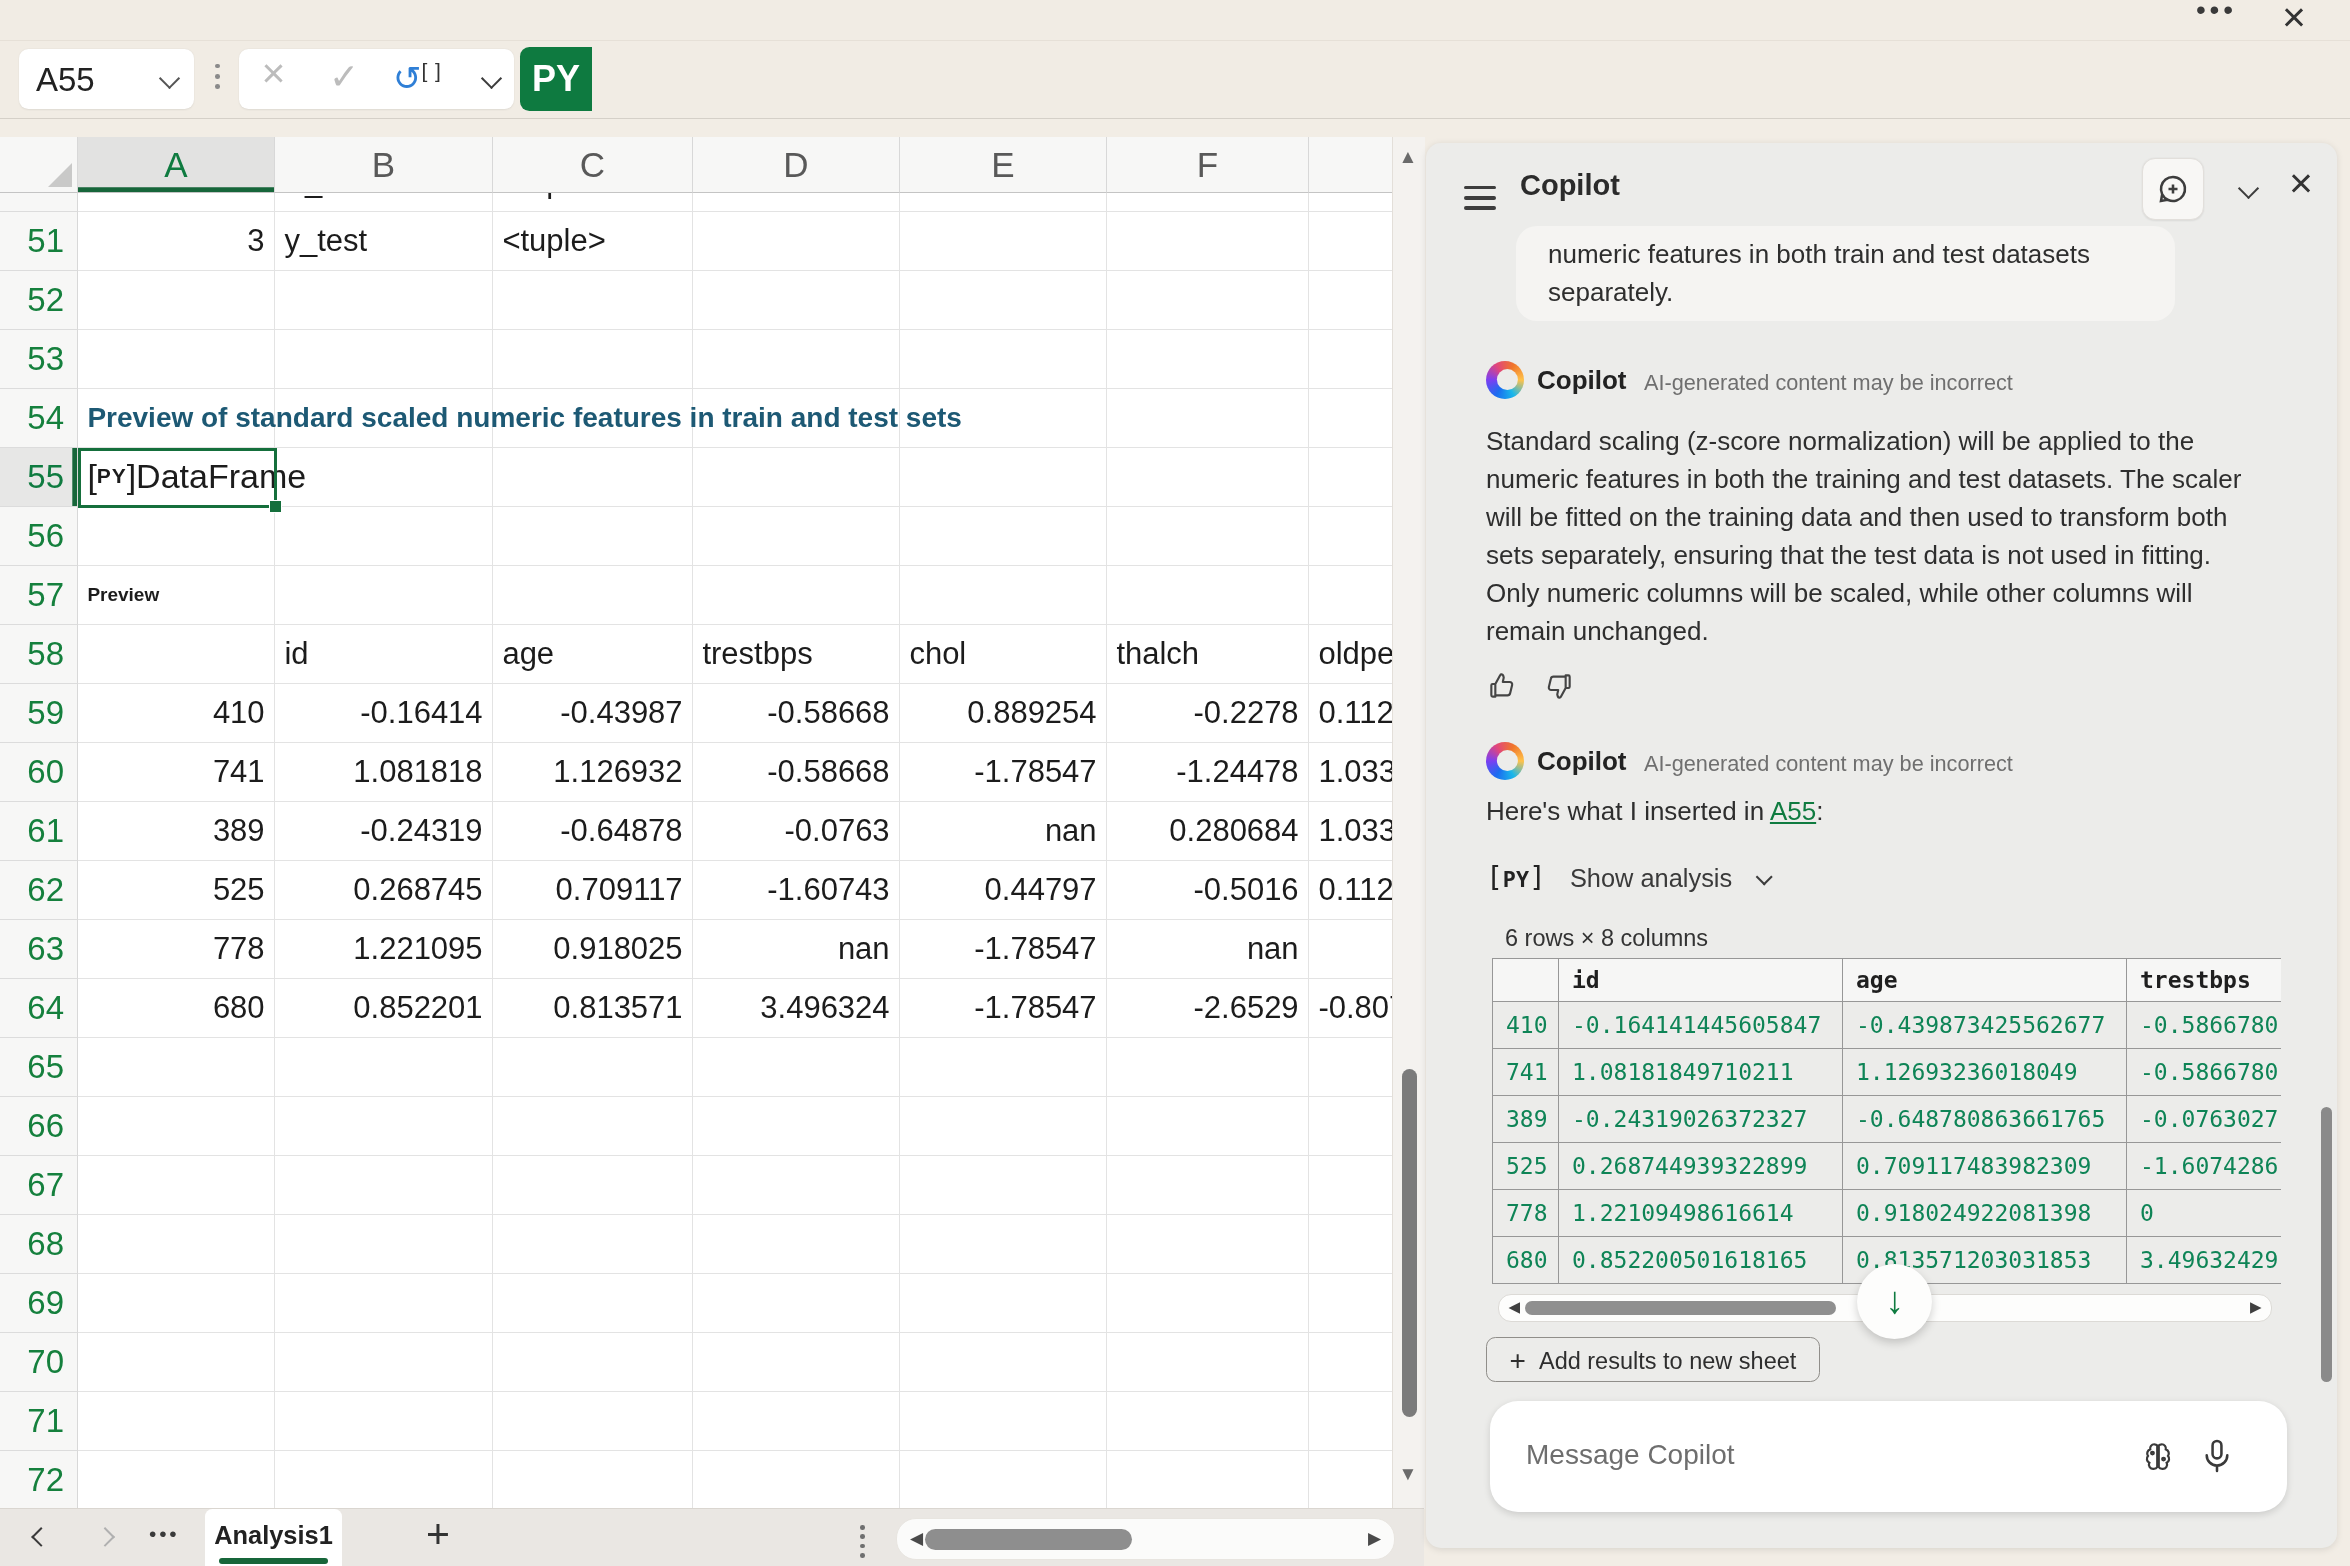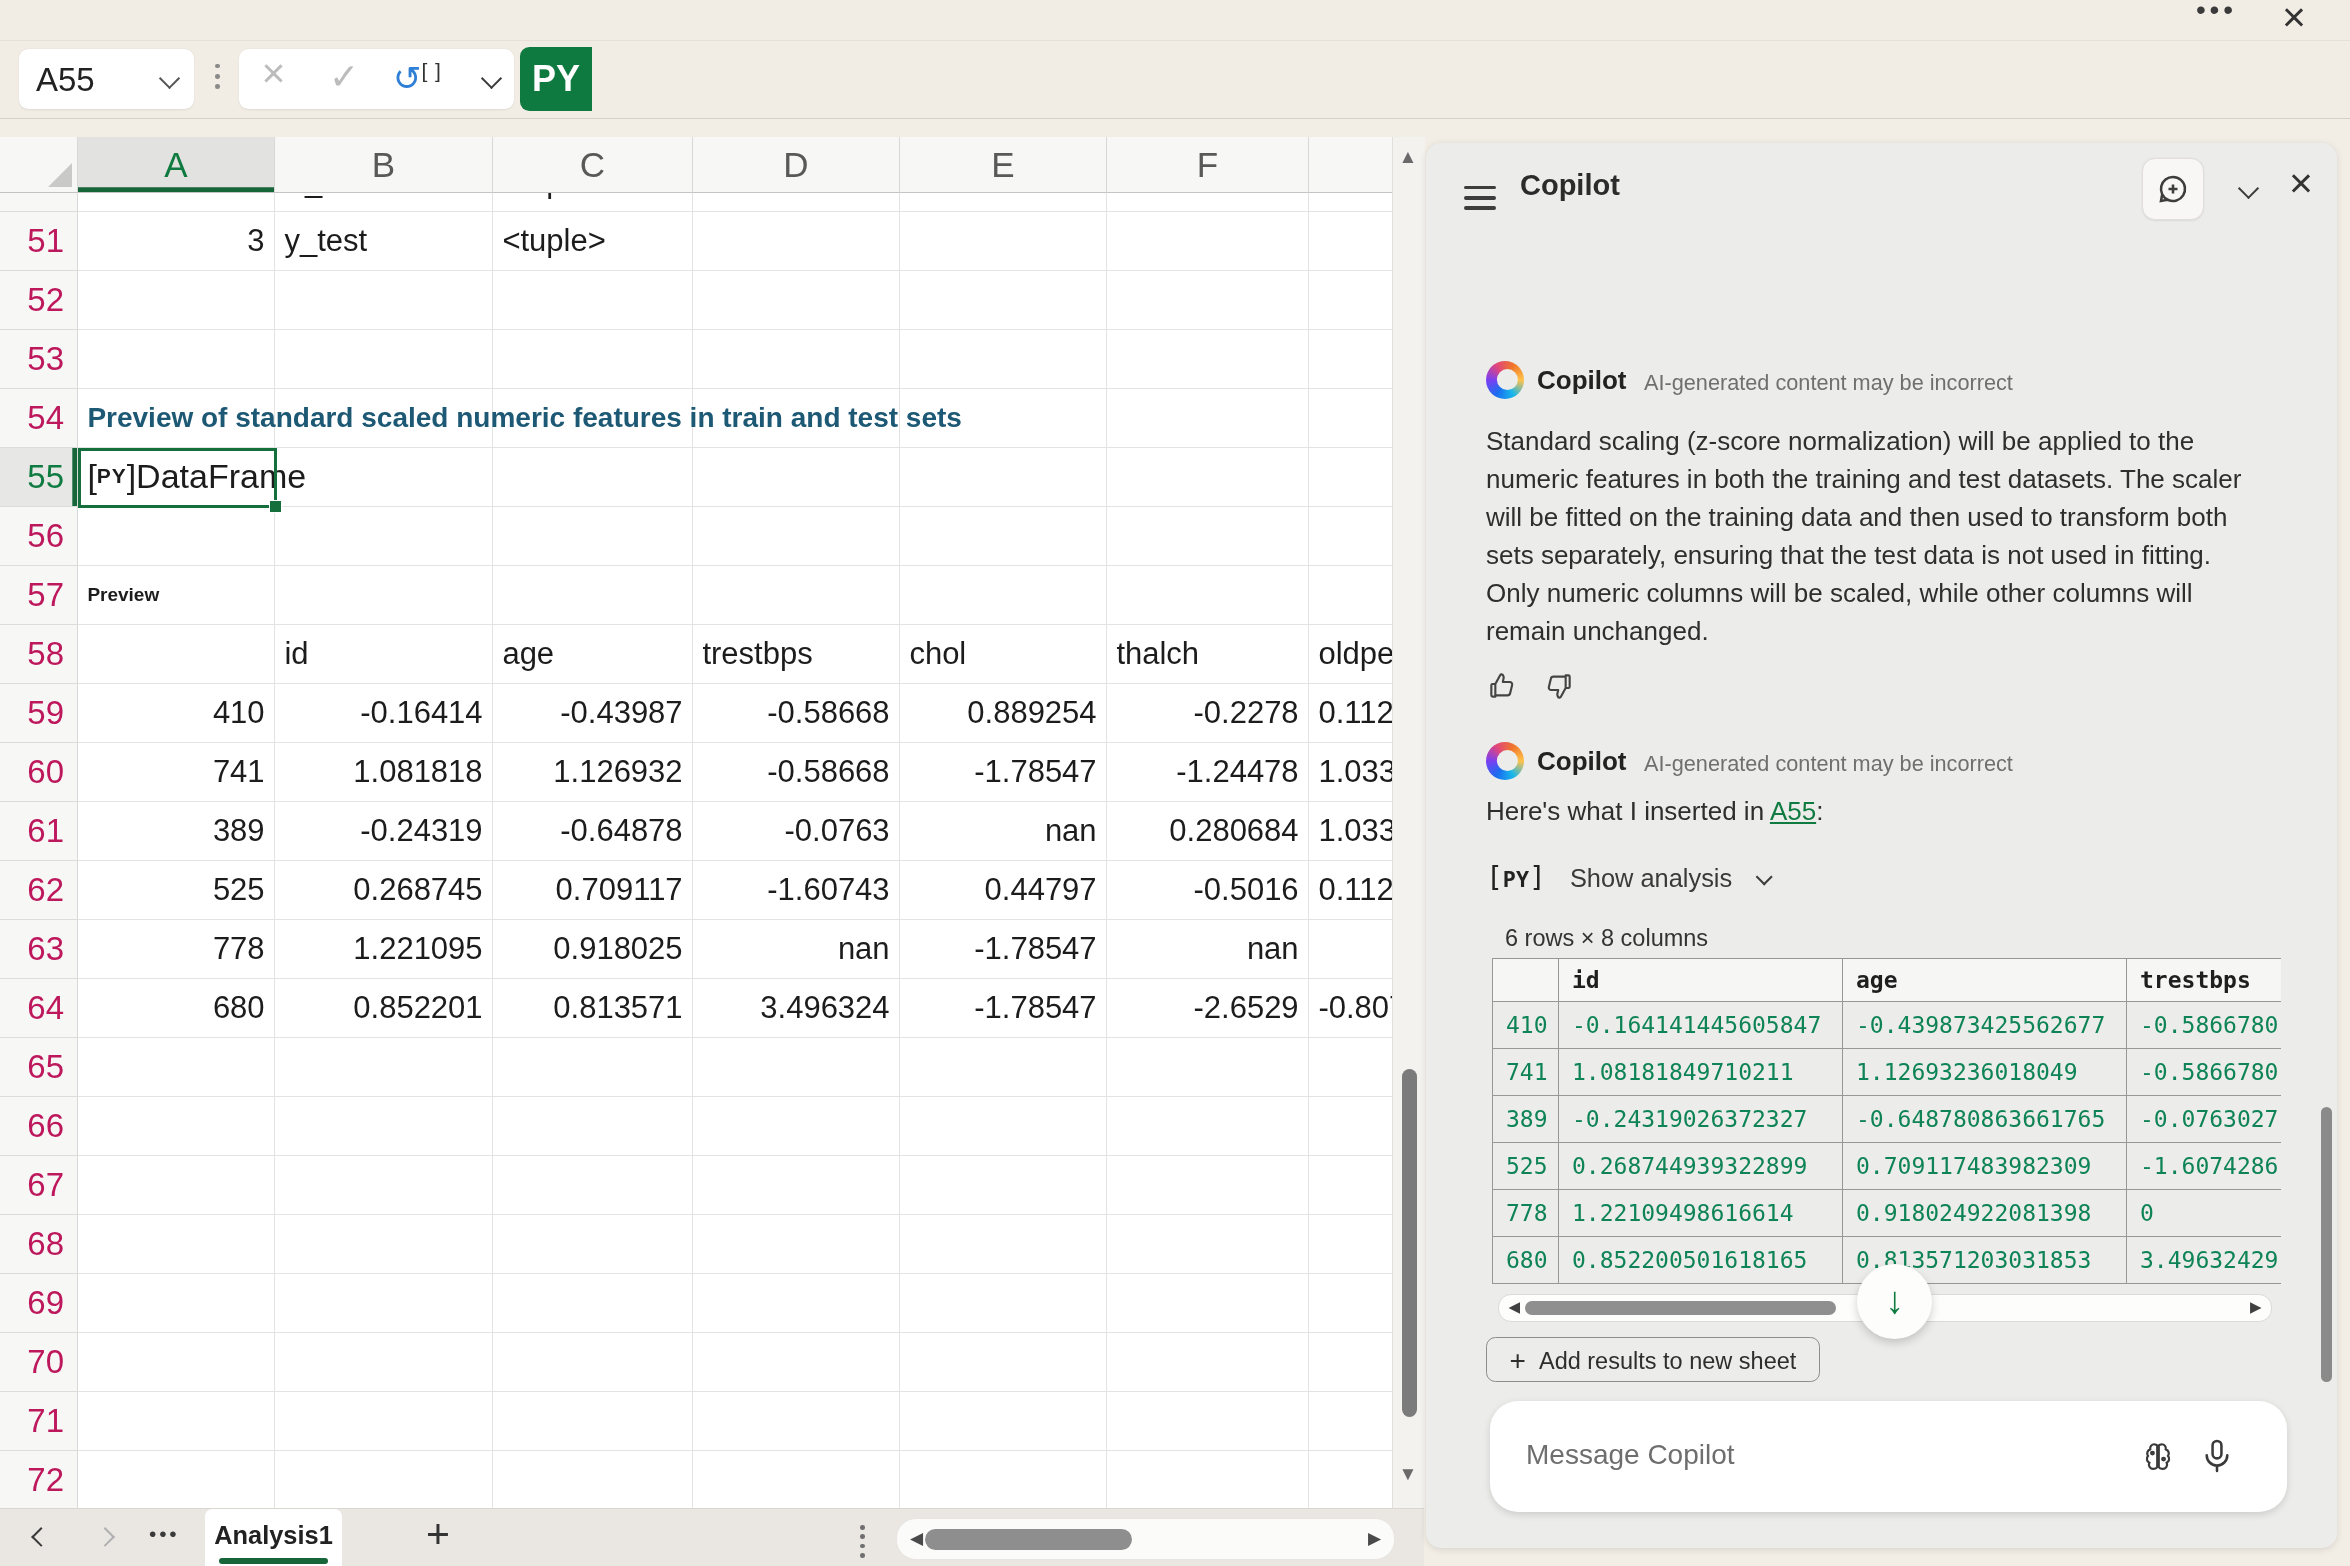--- a/index.html
+++ b/index.html
@@ -32,21 +32,21 @@
   .finput .chev{position:absolute;right:24.5px;top:24.5px;border-color:#555;}
   
   #sheet-wrap{position:absolute;left:0;top:137px;width:1392px;height:1372px;background:#fff;overflow:hidden;}
   #sheet{display:grid;grid-template-rows:56px 19px repeat(22,59px);}
   .ghdr{background:#f7f7f6;border-right:0.9px solid #d8d8d8;border-bottom:0.9px solid #c4c4c4;
         color:#595959;font-size:35px;text-align:center;line-height:55px;}
   .ghdr.sel{background:#e2e2e1;color:#0f7b40;box-shadow:inset 0 -4.7px 0 #17663a;}
   .corner{position:relative;}
   .corner .tri{position:absolute;right:4.7px;bottom:4.7px;width:0;height:0;border-style:solid;border-width:0 0 24.5px 24.5px;border-color:transparent transparent #c9c9c8 transparent;}
   .growhdr{background:#f7f7f6;border-right:0.9px solid #d8d8d8;border-bottom:0.9px solid #dcdcdc;
-        color:#be185d;font-size:33px;text-align:right;padding-right:13px;line-height:58px;box-sizing:border-box;}
+        color:#15803d;font-size:33px;text-align:right;padding-right:13px;line-height:58px;box-sizing:border-box;}
   .growhdr.sel{background:#e7e7e6;color:#0f7b40;box-shadow:inset -4.7px 0 0 #17663a;}
   .gcell{border-right:0.9px solid #e3e3e3;border-bottom:0.9px solid #e3e3e3;font-size:31px;line-height:57px;
          white-space:nowrap;overflow:hidden;box-sizing:border-box;color:#1c1c1c;}
   .gcell.al{text-align:left;padding-left:9.4px;}
   .gcell.ar{text-align:right;padding-right:9.4px;}
   .gcell.title{overflow:visible;position:relative;z-index:3;font-weight:bold;font-size:28px;color:#1d5974;}
   .gcell.subtitle{font-weight:bold;font-size:19px;}
   .gcell.pycell{overflow:visible;position:relative;z-index:3;font-size:34px;}
   .pyico{font-size:21px;font-weight:bold;letter-spacing:0.9px;position:relative;top:-4.7px;}
   .clipup{display:block;margin-top:-40px;line-height:58px;}
@@ -395,20 +395,24 @@
   <div class="ptitle">Copilot</div>
   <div class="newchat">
     <svg width="36" height="36" viewBox="0 0 24 24" fill="none" stroke="#3d3d3d" stroke-width="1.7">
       <path d="M12 4a8 8 0 1 1-7.2 11.5L4 20l4.5-.8A8 8 0 0 1 12 4z"></path>
       <path d="M12 9v6M9 12h6"></path>
     </svg>
   </div>
   <i class="chev pchev"></i>
   <div class="pclose">×</div>
 
+  <div class="bubble">
+    <div class="msgtext">numeric features in both train and test datasets
+separately.</div>
+  </div>
 
   <div class="chead" style="left:60px;top:218px;width:810px;">
     <div class="clogo"></div>
     <div class="cbrand">Copilot</div>
     <div class="cdisc">AI-generated content may be incorrect</div>
   </div>
 
   <div class="para msgtext">Standard scaling (z-score normalization) will be applied to the
 numeric features in both the training and test datasets. The scaler
 will be fitted on the training data and then used to transform both

